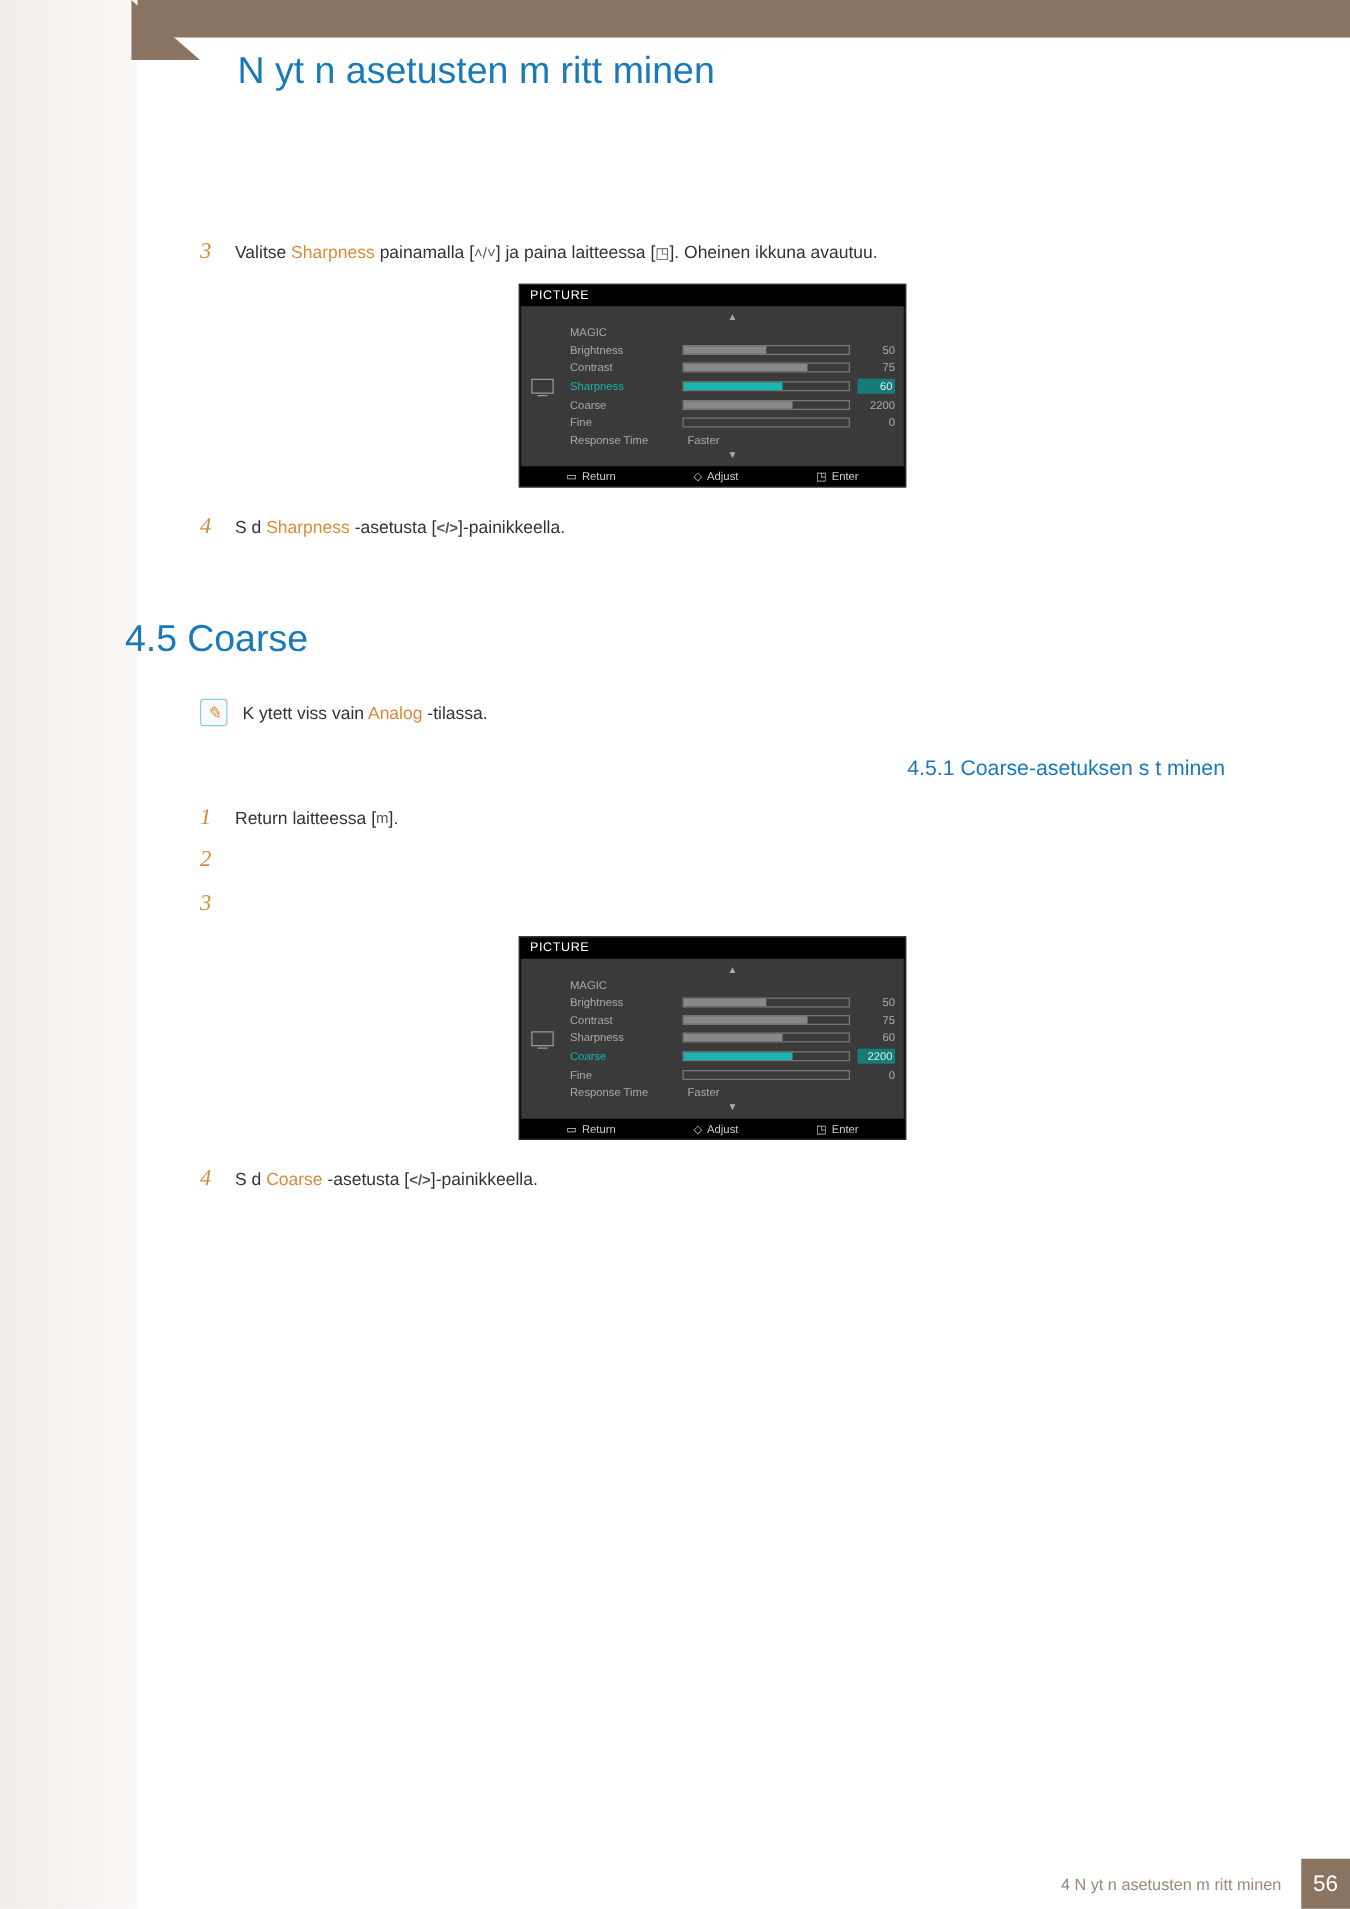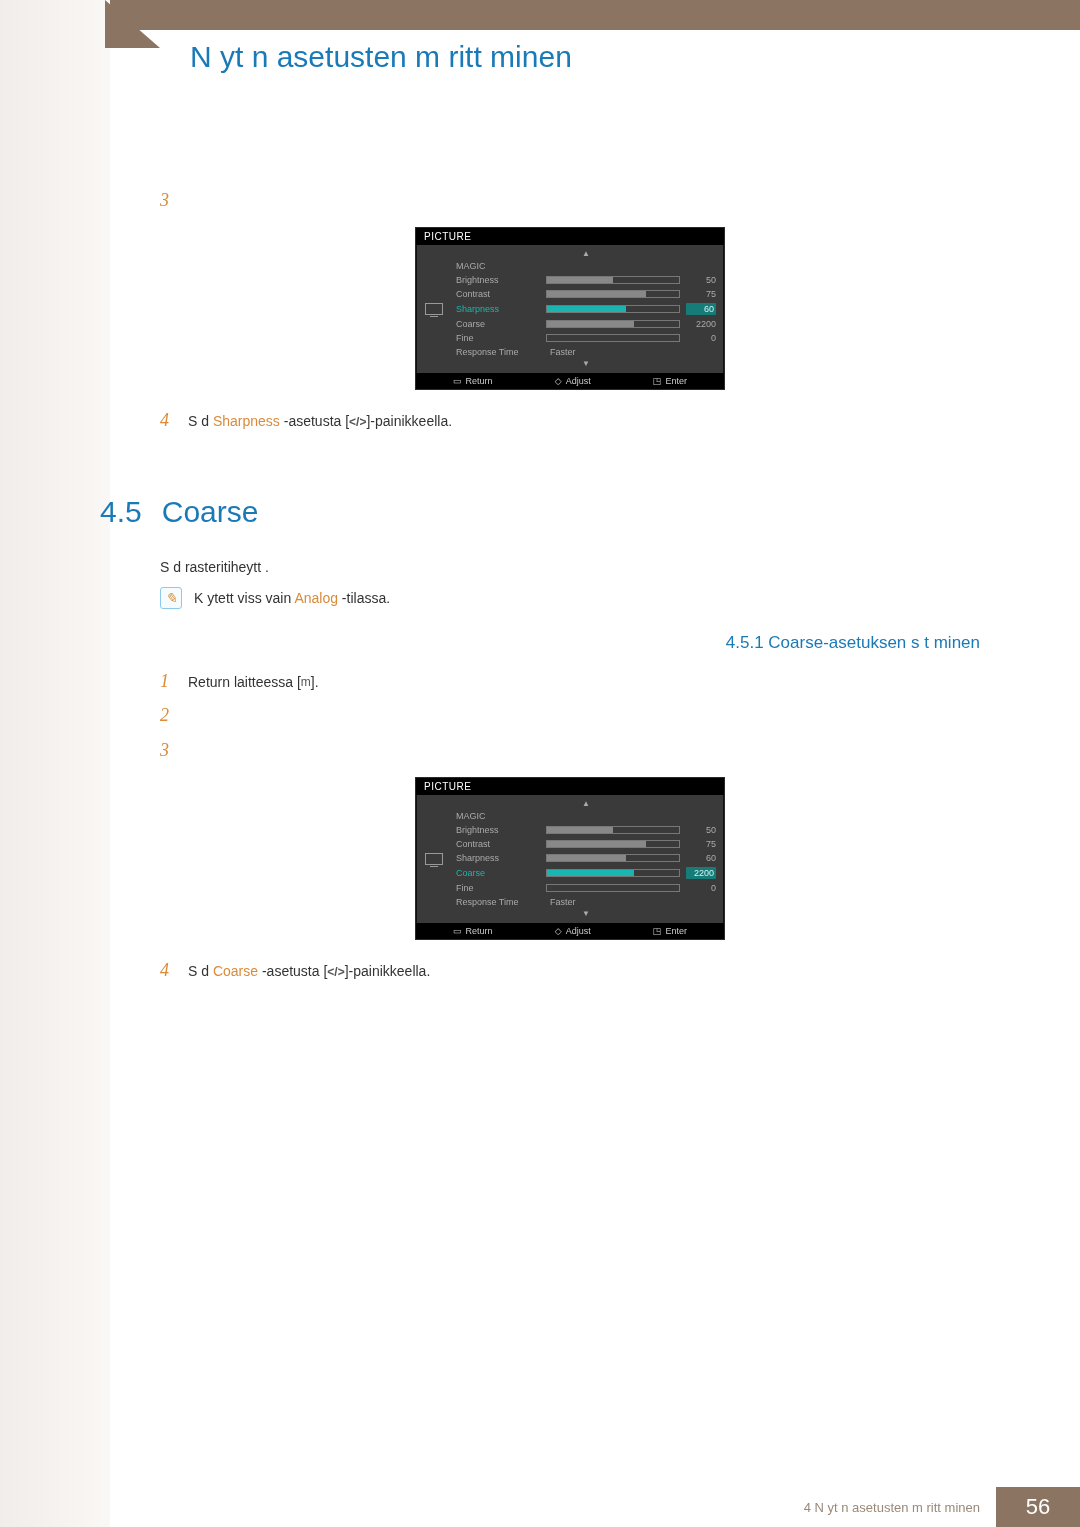--- a/index.html
+++ b/index.html
@@ -146,21 +146,21 @@
     color: #ccc;
     font-size: 9px;
     padding: 3px 6px;
     justify-content: space-around;
   }
   .osd-footer .fcell { display:flex; align-items:center; gap:4px; }
   .osd-arrow { font-size:8px; color:#aaa; text-align:center; height:10px; }
   .section-heading {
     display:flex;
     align-items:baseline;
-    gap: 20px;
+    gap: 8px;
     margin: 60px 0 30px -60px;
     color: #1a7ab8;
   }
   .section-heading .num { font-size: 30px; font-weight: normal; }
   .section-heading .name { font-size: 30px; font-weight: normal; }
   .sub-heading {
     color: #1a7ab8;
     font-size: 17px;
     margin: 24px 0 14px 0;
     text-align: right;
@@ -190,25 +190,25 @@
     justify-content:flex-end;
     align-items:stretch;
   }
   .footer .ftxt {
     display:flex; align-items:center;
     padding-right: 16px;
     color:#9a8978;
     font-size: 13px;
   }
   .footer .fpage {
-    width: 84px;
+    width: 39px;
     background:#8b7562;
     color:#fff;
     display:flex; align-items:center; justify-content:center;
-    font-size: 22px;
+    font-size: 18px;
   }
   .inline-icon {
     display:inline-block;
     vertical-align:middle;
     font-size: 12px;
     color:#555;
   }
 </style>
 </head>
 <body>
@@ -218,20 +218,23 @@
 <div class="chapter-mark">
   <div class="tri2"></div>
 </div>
 
 <div class="page-title">N yt n asetusten m ritt minen</div>
 
 <div class="content">
 
   <div class="step-row">
     <div class="step-num">3</div>
+    <div>
+      <span>Valitse </span><span class="hl">Sharpness</span><span> painamalla [</span><span class="inline-icon">˄/˅</span><span>] ja paina laitteessa [</span><span class="inline-icon">◳</span><span>]. Oheinen ikkuna avautuu.</span>
+    </div>
   </div>
 
   <div class="osd-wrap">
     <div class="osd">
       <div class="osd-title">PICTURE</div>
       <div class="osd-body">
         <div class="osd-left">
           <div class="monitor-ico"></div>
         </div>
         <div class="osd-rows" id="osd1rows">
@@ -306,21 +309,20 @@
     <div>
       <span>S d </span><span class="hl">Sharpness</span><span> -asetusta [</span><b class="inline-icon">&lt;/&gt;</b><span>]-painikkeella.</span>
     </div>
   </div>
 
   <div class="section-heading">
     <div class="num">4.5</div>
     <div class="name">Coarse</div>
   </div>
 
-  <div class="para">S d rasteritiheytt .</div>
 
   <div class="note-row">
     <div class="note-ico">✎</div>
     <div>
       <span>K ytett viss vain </span><span class="hl">Analog</span><span> -tilassa.</span>
     </div>
   </div>
 
   <div class="sub-heading">4.5.1 Coarse-asetuksen s t minen</div>
 

